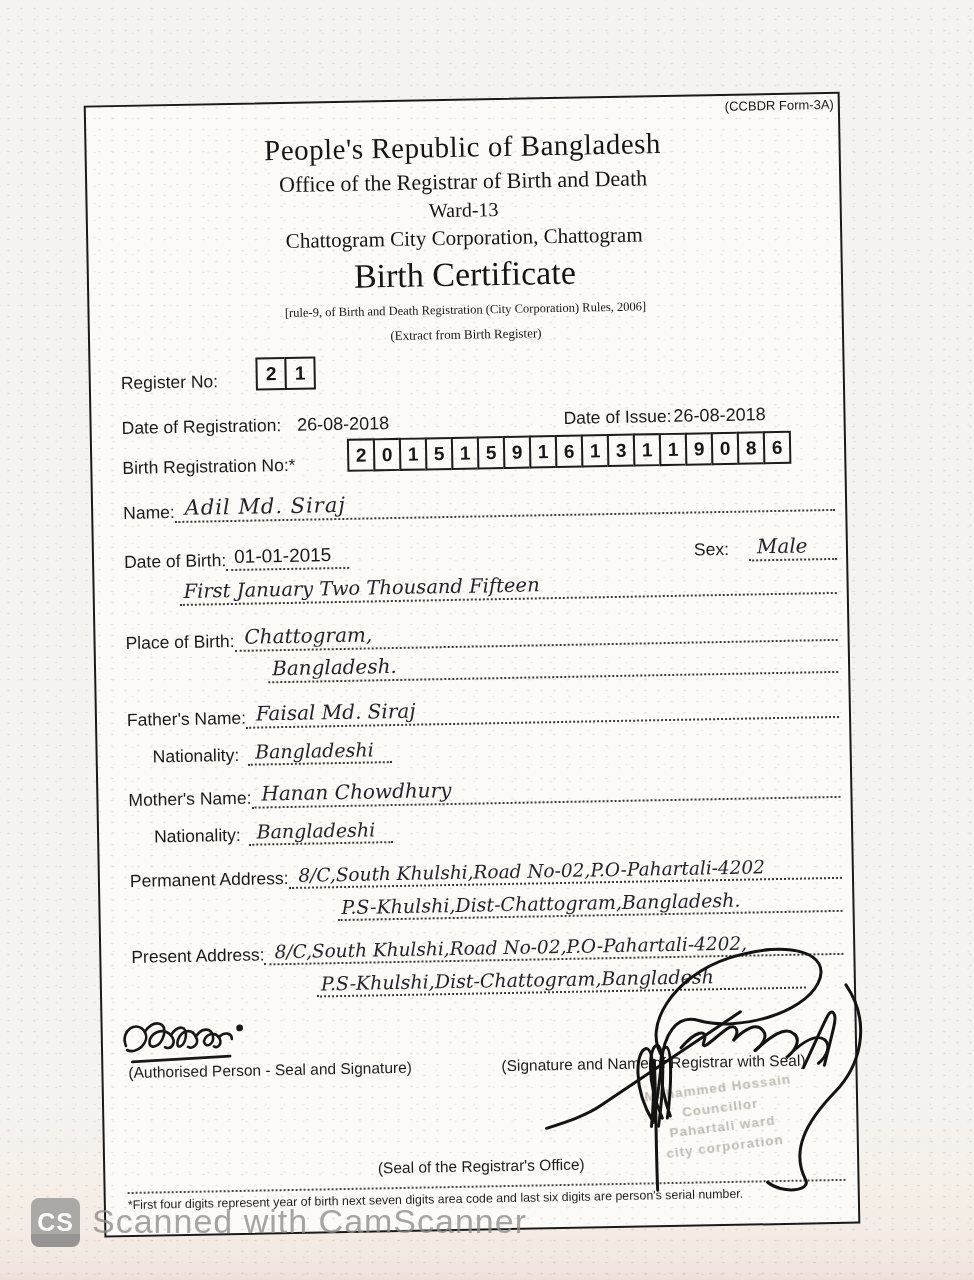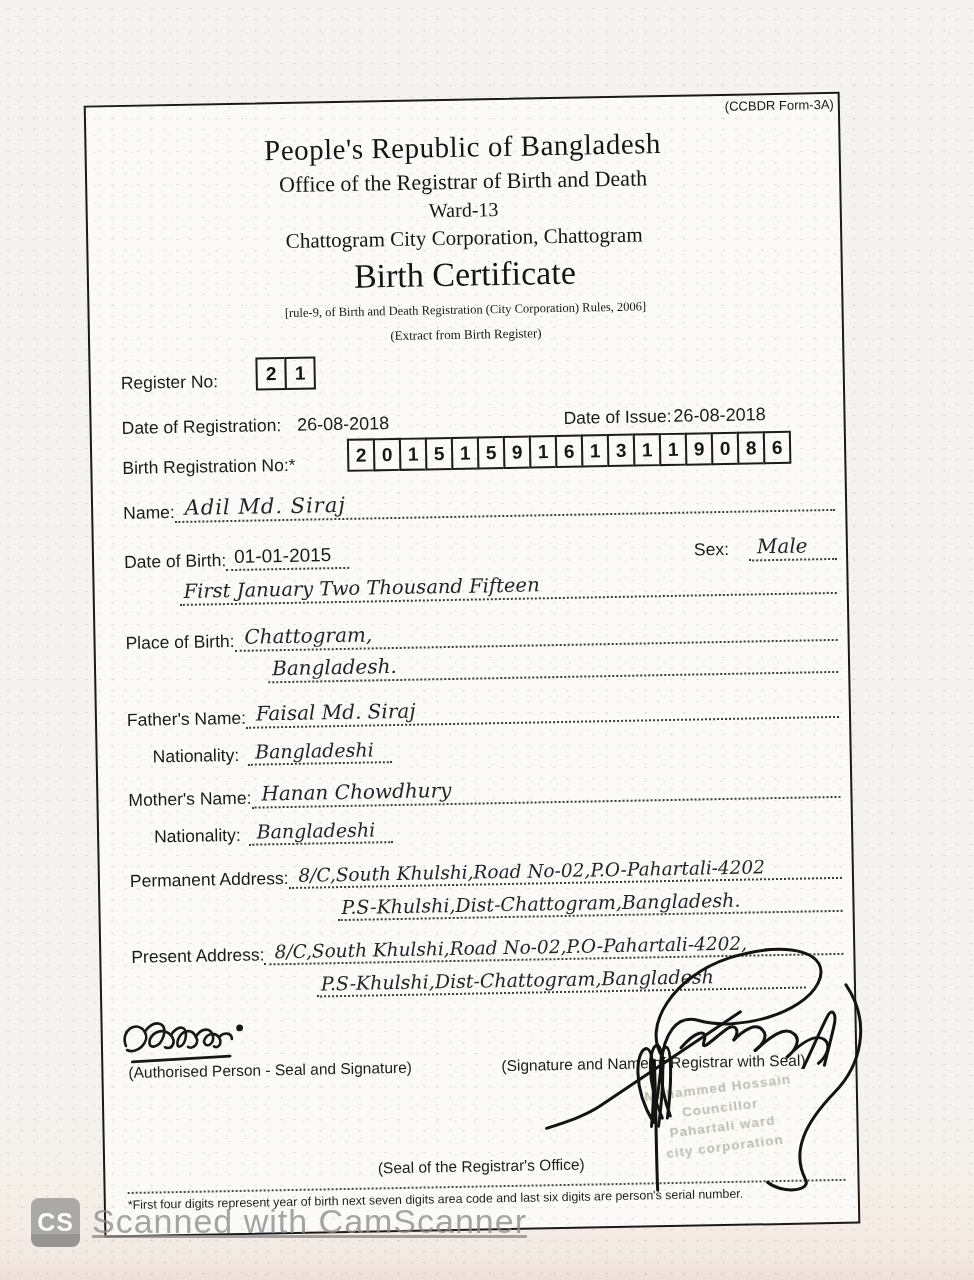--- a/index.html
+++ b/index.html
@@ -36,21 +36,21 @@
   .sig-caption{font-size:15.5px;color:#1c1c1c;white-space:nowrap;}
   svg.sig{overflow:visible;}
   
   .wm{position:absolute;z-index:6;}
   .cs-logo{left:31px;top:1198px;width:49px;height:49px;border-radius:8px;
     background:linear-gradient(#aaa8a5 0%,#aaa8a5 74%,#96948ف 74%,#999document 100%);
     background:linear-gradient(#aba9a6 0%,#aba9a6 74%,#979593 74%,#979593 100%);
     display:flex;align-items:center;justify-content:center;
     font:bold 25px "Liberation Sans",sans-serif;color:#fdfdfd;letter-spacing:1px;}
   .wm-text{left:92px;top:1202px;font:400 34px "Liberation Sans",sans-serif;
-    color:rgba(140,140,140,.78);letter-spacing:1px;white-space:nowrap;text-decoration:underline;}
+    color:rgba(140,140,140,.78);letter-spacing:1px;white-space:nowrap;}
 </style>
 </head>
 <body>
 
 <div class="sheet">
 
   <div class="abs lbl" style="right:4px;top:3px;font-size:13px;">(CCBDR Form-3A)</div>
 
   <div class="abs center serif" style="top:30px;font-size:29px;letter-spacing:.5px;">People's Republic of Bangladesh</div>
   <div class="abs center serif" style="top:68px;font-size:22px;">Office of the Registrar of Birth and Death</div>

